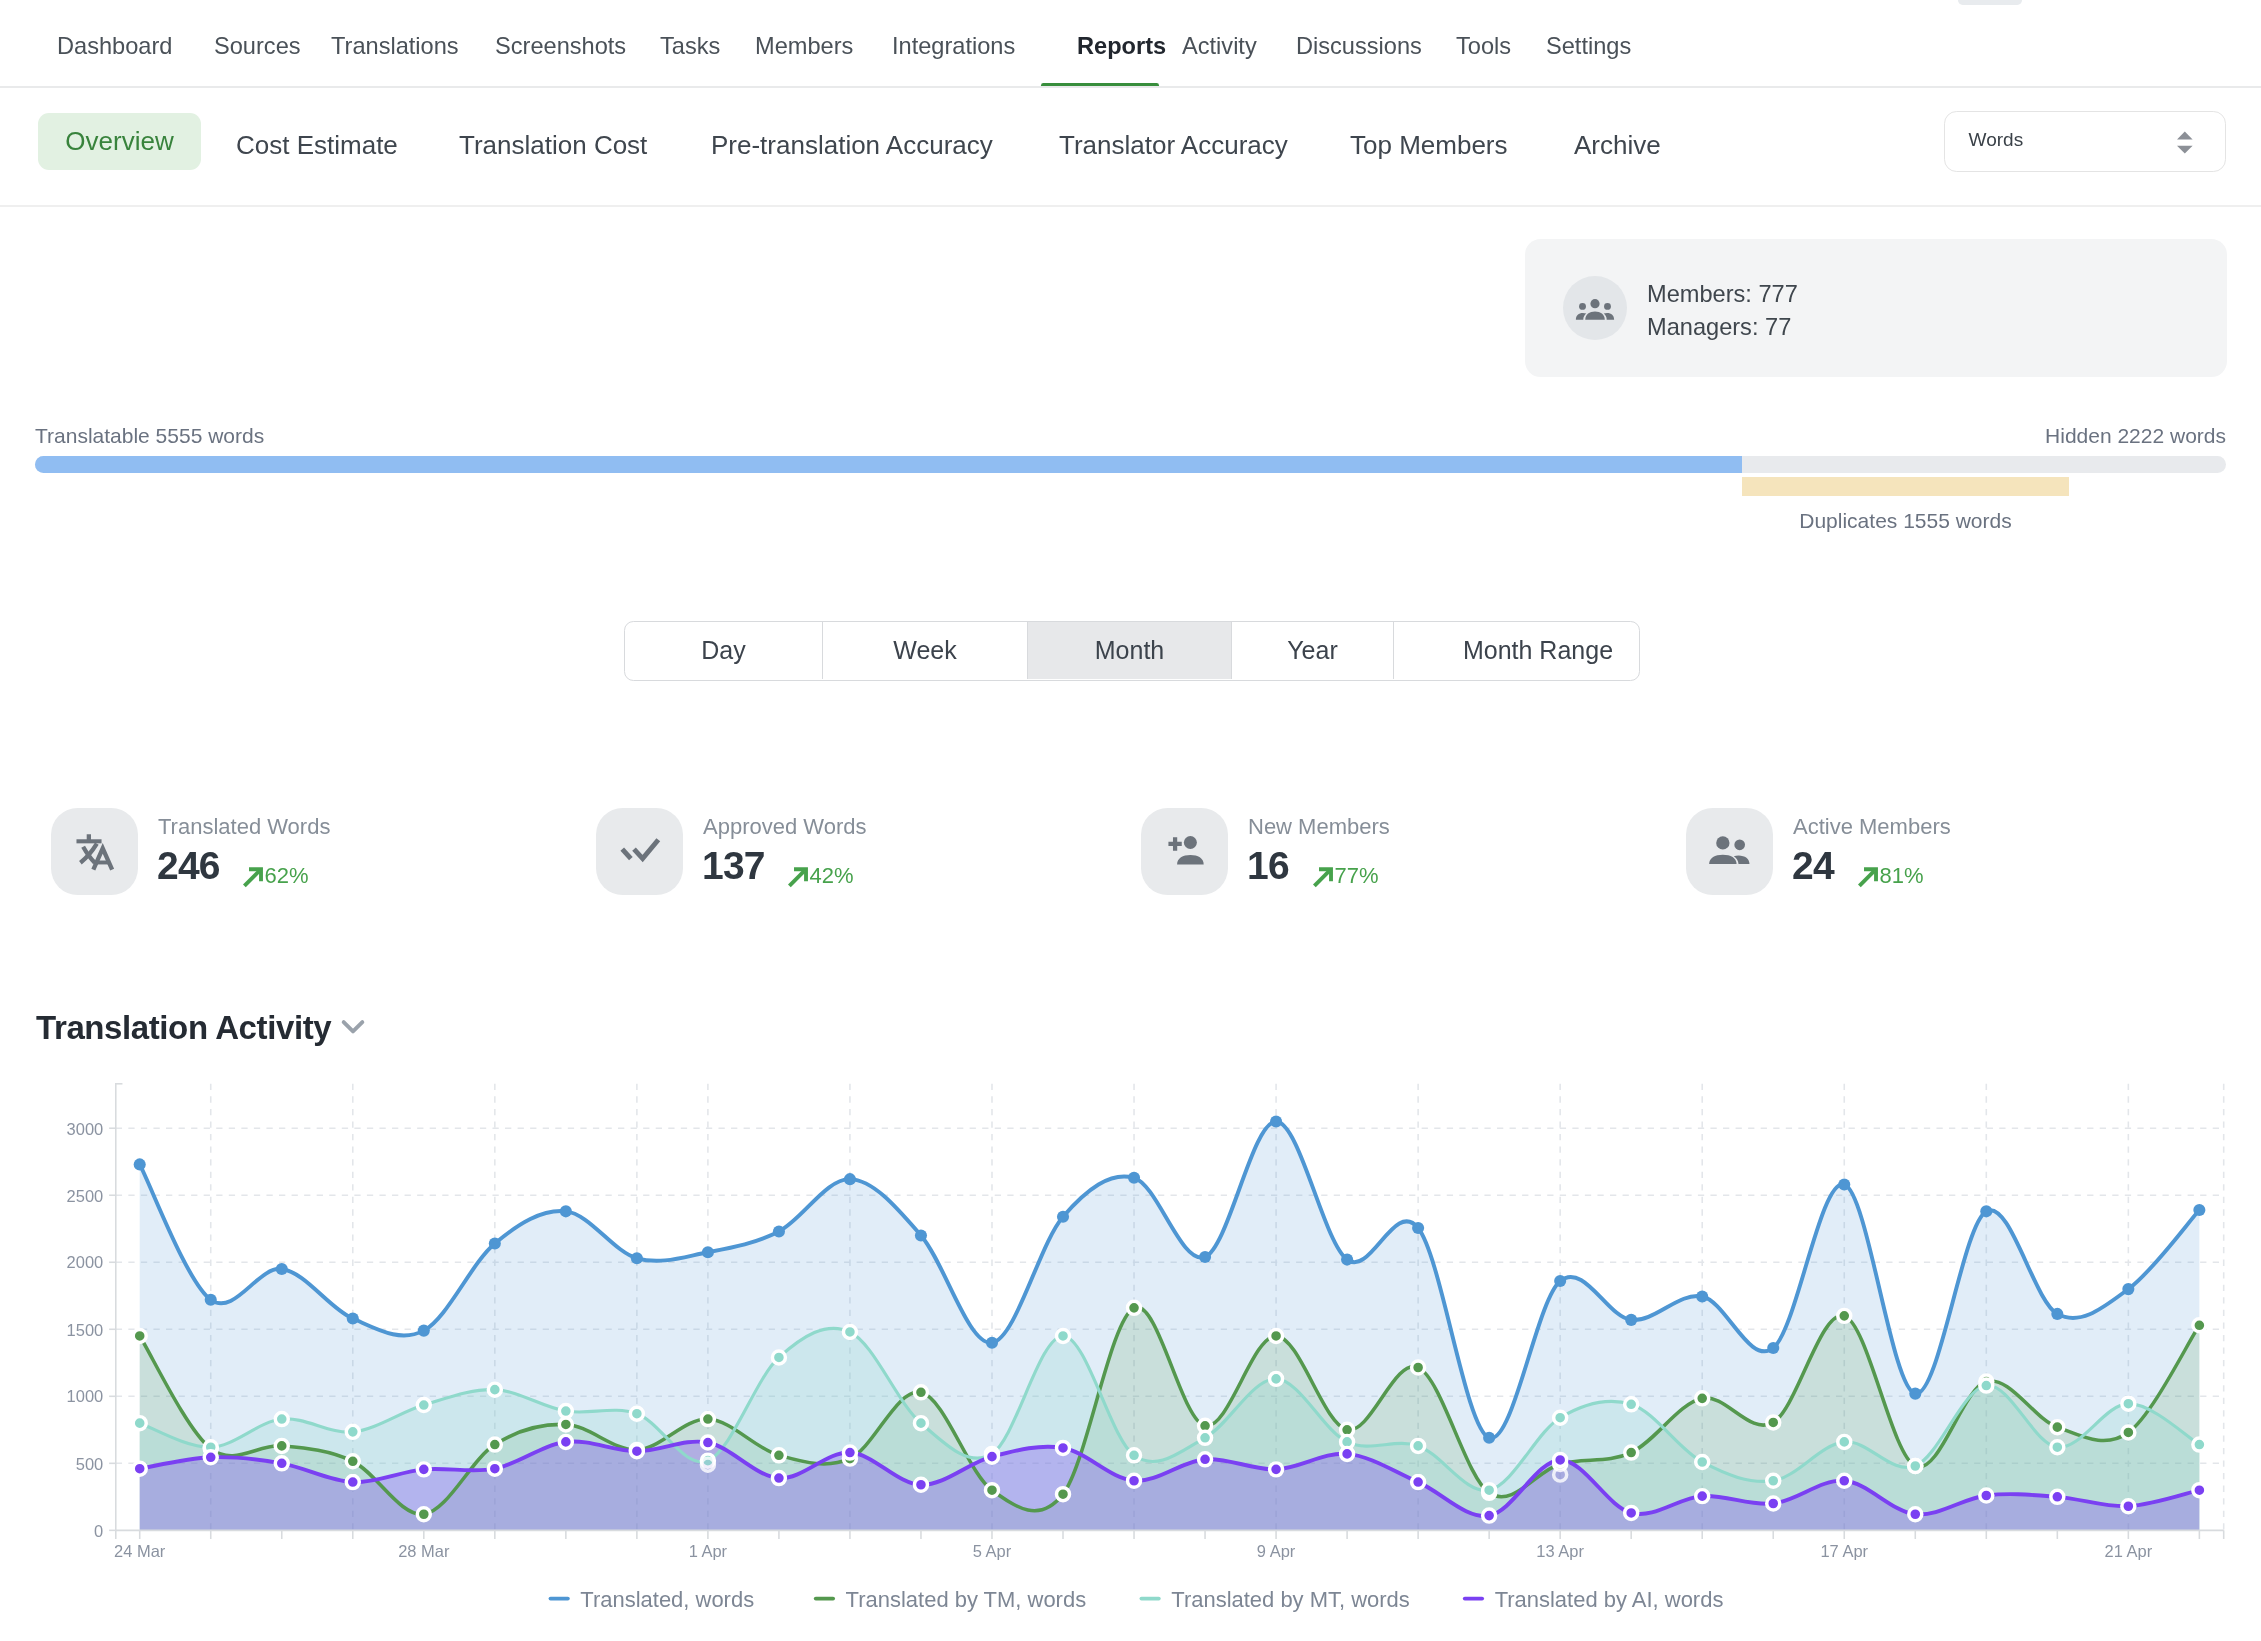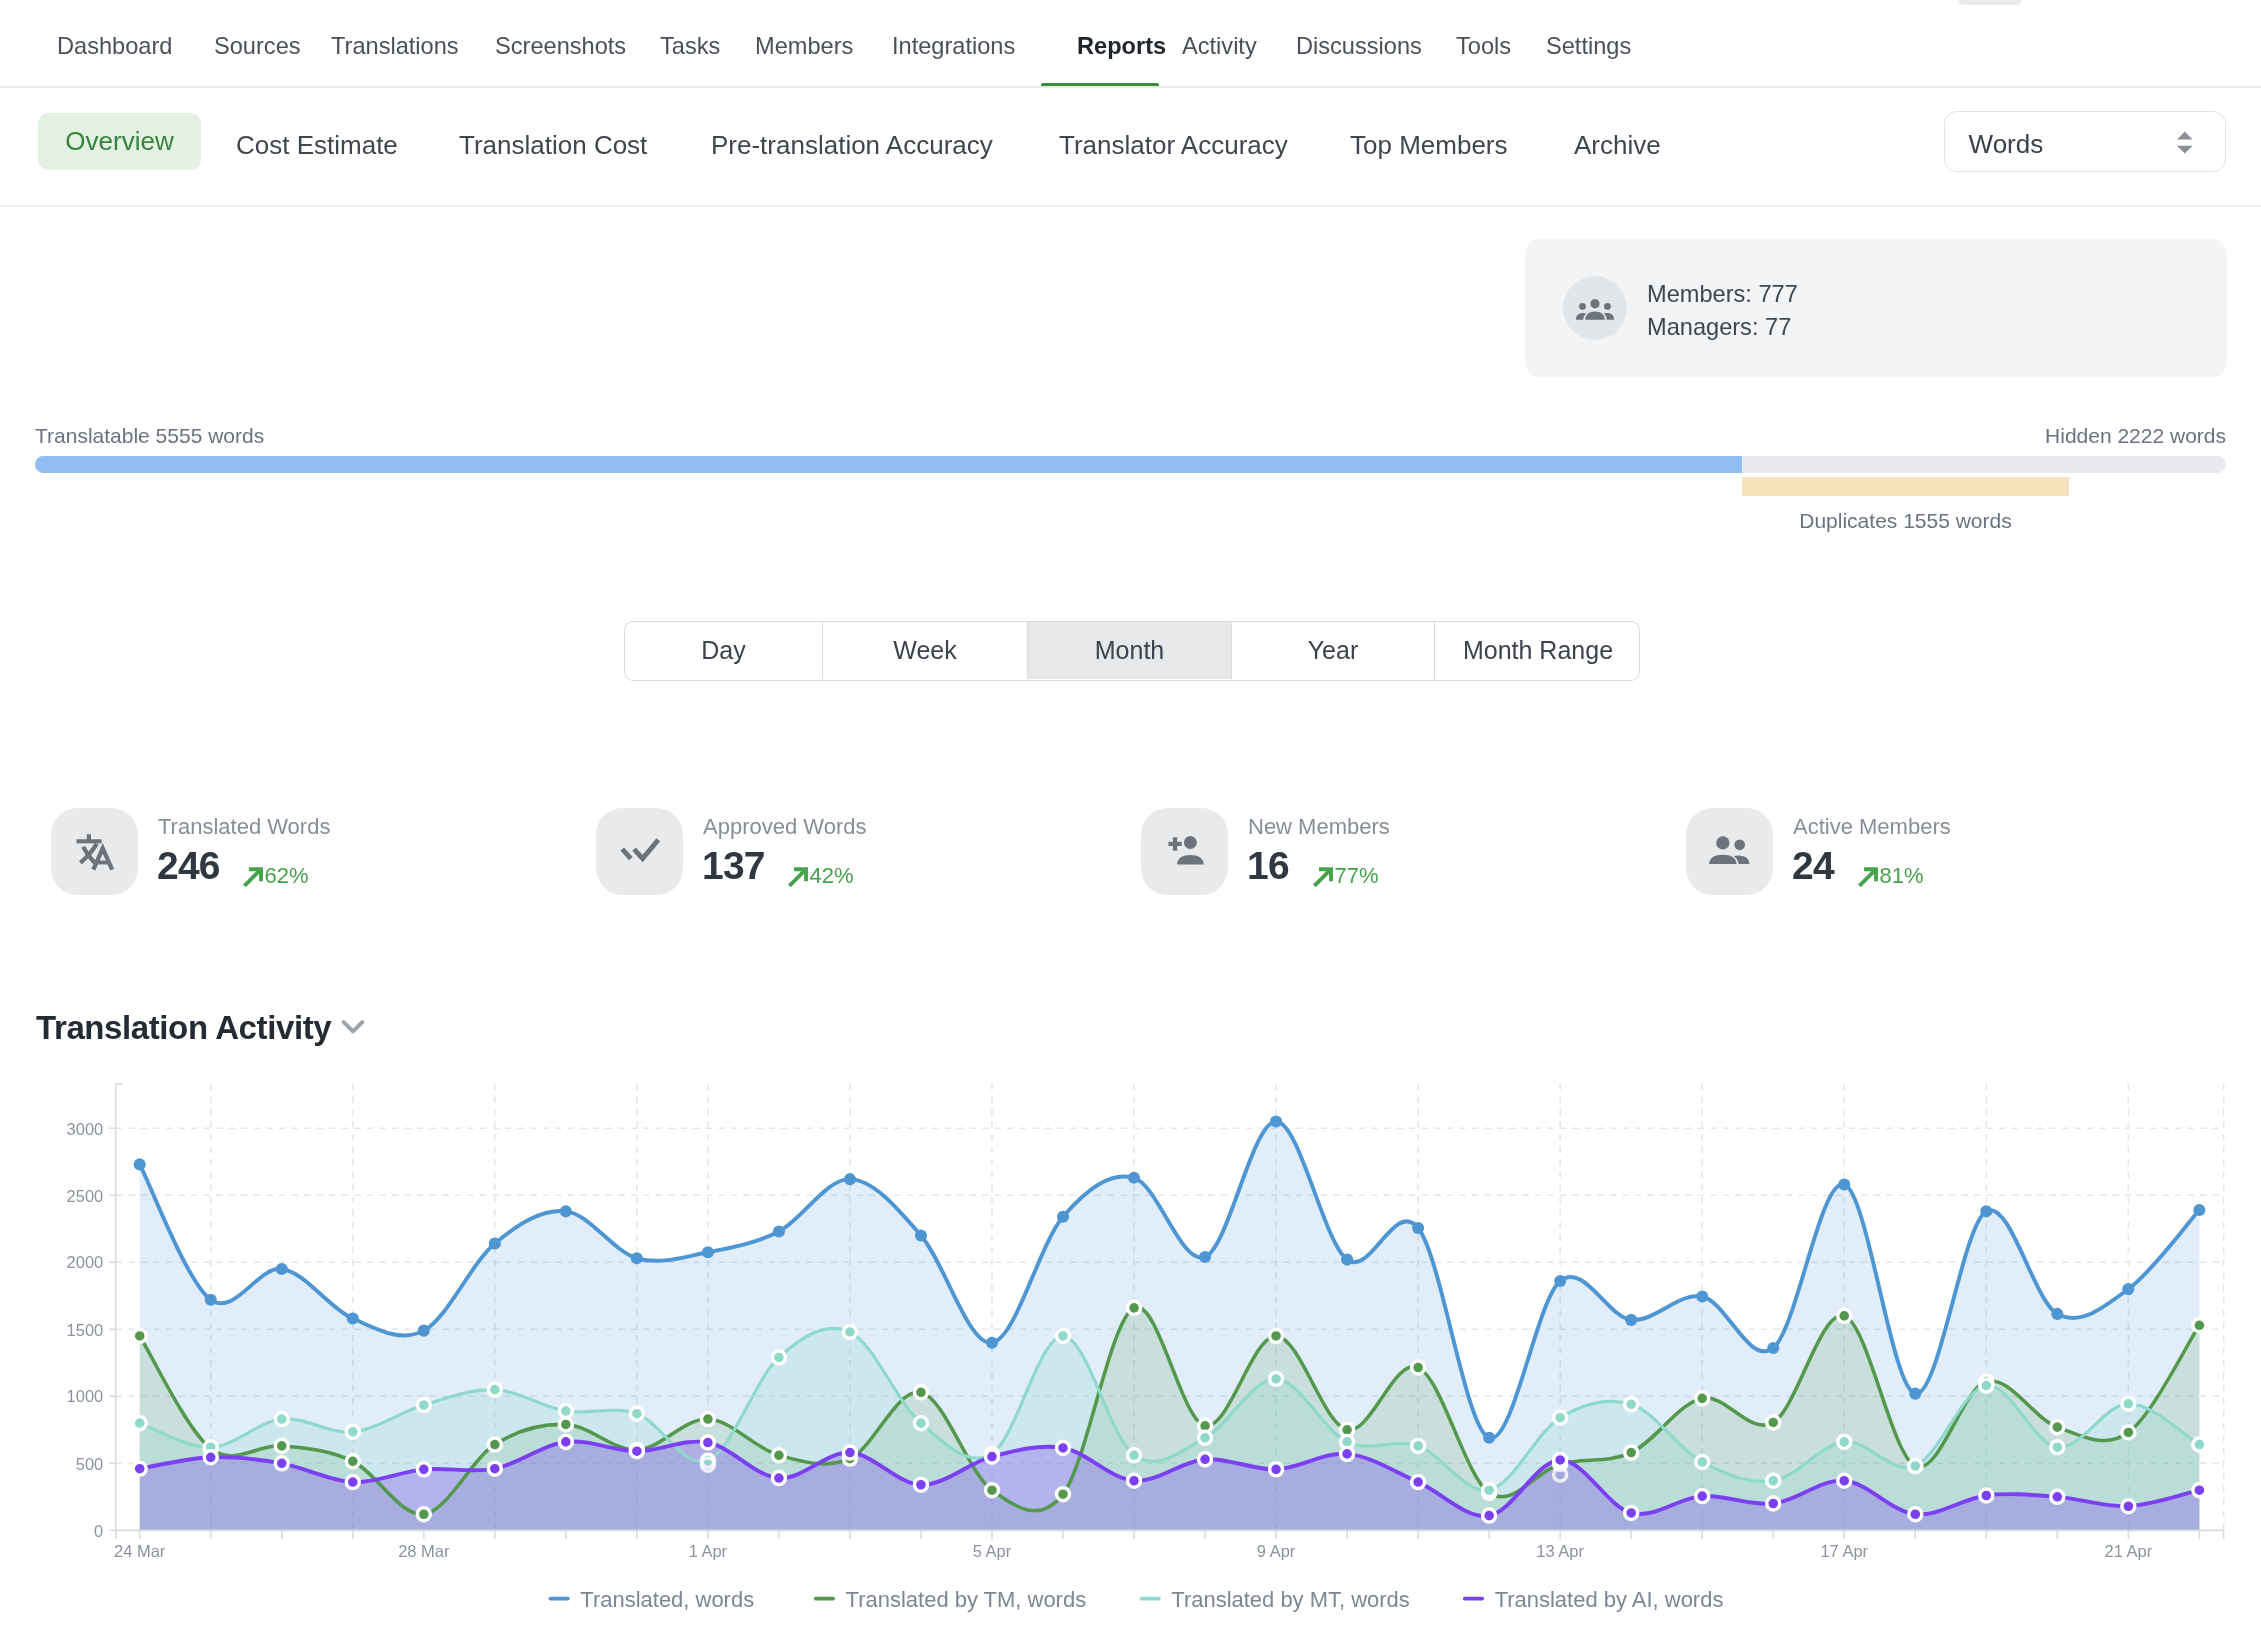--- a/index.html
+++ b/index.html
@@ -9,21 +9,21 @@
 .rep { color:#21262e; font-weight:bold; }
 #navline { position:absolute; left:0; right:0; top:86px; height:1.6px; background:#e9eaeb; }
 #repline { position:absolute; left:1041px; top:83px; width:118px; height:4.7px; background:#388e3c; border-radius:2.4px; }
 #topghost { position:absolute; left:1958px; top:-4.7px; width:64px; height:9.4px; background:#e8ebee; border-radius:4.7px; }
 .pill { position:absolute; left:38px; top:113px; width:163px; height:57px; background:#e2f1e2;
   border-radius:11px; color:#38833c; font-size:26px; line-height:57px; text-align:center; }
 .sit { position:absolute; top:130px; font-size:26px; color:#3f464e; }
 #subline { position:absolute; left:0; right:0; top:205px; height:1.6px; background:#efefef; }
 #words { position:absolute; left:1944px; top:111px; width:282px; height:61px; border:1.6px solid #e4e4e4;
   border-radius:12.6px; }
-#words span { position:absolute; left:23.6px; top:16.5px; font-size:26px; color:#3a4148; }
+#words span { position:absolute; left:23.6px; top:16.5px; font-size:19px; color:#3a4148; }
 .card { position:absolute; top:239px; width:702px; height:138px; background:#f3f4f5; border-radius:15.7px; }
 .cic { position:absolute; left:38px; top:37px; }
 .ctx { position:absolute; left:122px; top:39px; font-size:23.6px; color:#3f464d; line-height:33px; }
 .plab { position:absolute; top:424px; font-size:21px; color:#6a7280; }
 #pbar { position:absolute; left:35px; top:456px; width:2191px; height:17.3px; background:#e8eaed; border-radius:8.6px; }
 #pblue { position:absolute; left:0; top:0; width:1707px; height:17.3px; background:#90bdf2; border-radius:8.6px 0 0 8.6px; }
 #pamber { position:absolute; left:1742px; top:477px; width:327px; height:19px; background:#f5e4bc; }
 #pdup { position:absolute; left:1742px; top:509px; width:327px; text-align:center; font-size:21px; color:#6a7280; }
 .segwrap { position:absolute; left:624px; top:621px; width:1016px; height:60px; border:1.6px solid #d8dadd;
   border-radius:9.4px; background:#fff; }
@@ -100,21 +100,21 @@
 <div class="plab" style="right:35px">Hidden 2222 words</div>
 <div id="pbar">
       <div id="pblue"></div>
     </div>
 <div id="pamber"></div>
 <div id="pdup">Duplicates 1555 words</div>
 <div class="segwrap">
       <div class="seg" style="left:0px;width:198px">Day</div>
       <div class="seg" style="left:198px;width:205px">Week</div>
       <div class="seg segact" style="left:403px;width:204px">Month</div>
-      <div class="seg" style="left:607px;width:203px">Year</div>
+      <div class="seg" style="left:607px;width:162px">Year</div>
       <div class="seg" style="left:810px;width:206px">Month Range</div>
     </div>
 <div class="stat" style="left:51px">
 <div class="tile"><svg width="87" height="87" viewBox="0 0 111 111">
           <rect width="111" height="111" rx="34" fill="#e8eaec"></rect>
 <g stroke="#6c737b" fill="none">
 <path d="M48.3 33.5 v8.5" stroke-width="5.5"></path>
 <path d="M32.5 42.5 h32" stroke-width="5.2"></path>
 <path d="M58.5 45.5 C52 56 45 64 37.5 69.8" stroke-width="5.5"></path>
 <path d="M41 49.5 C45.5 57.5 50 64 55.8 69.8" stroke-width="5.5"></path>

